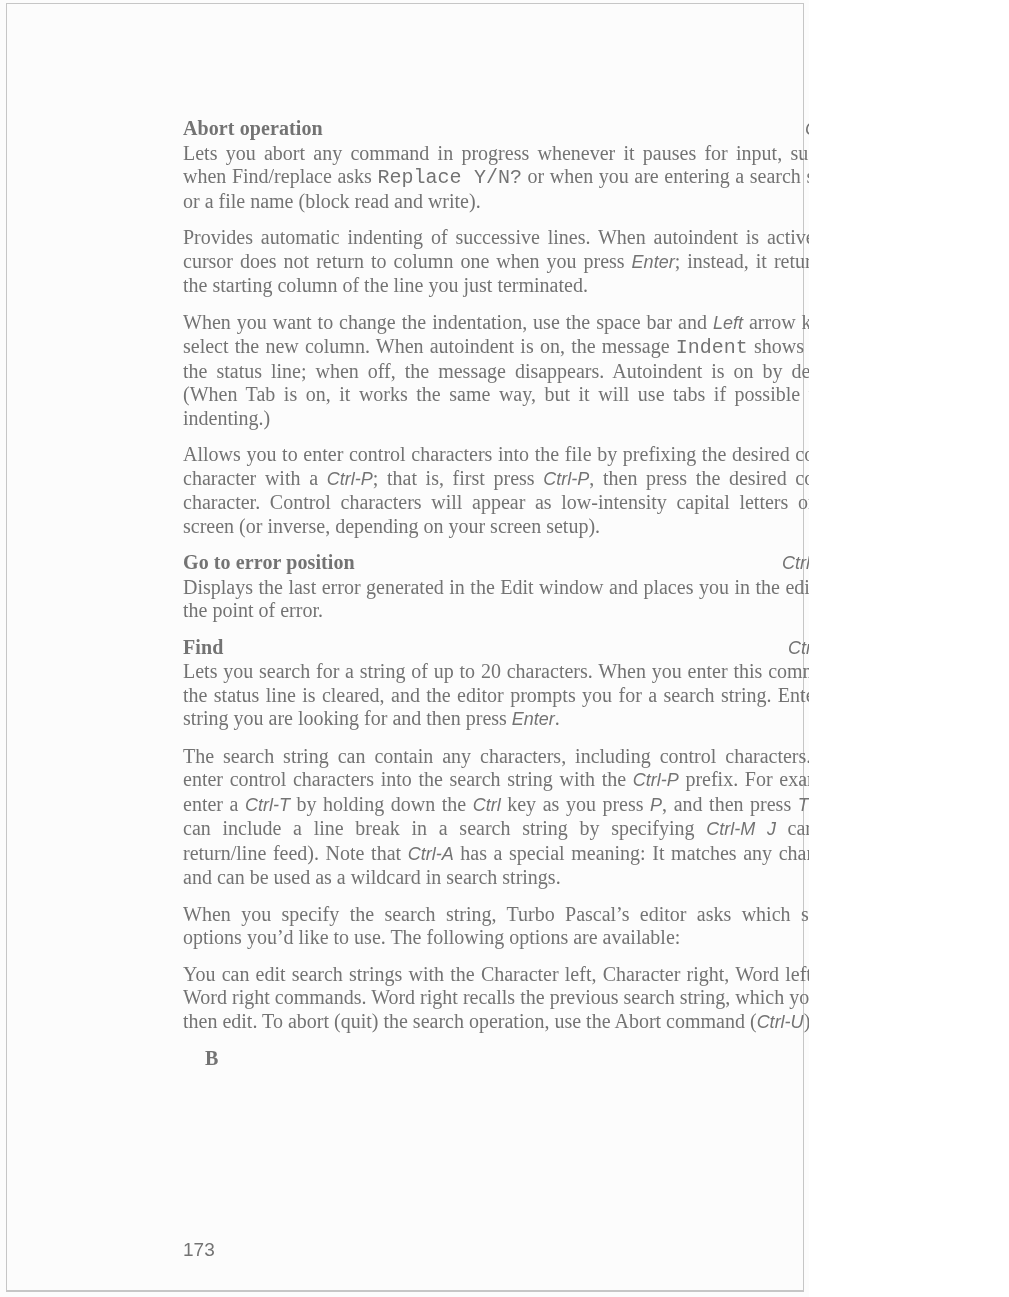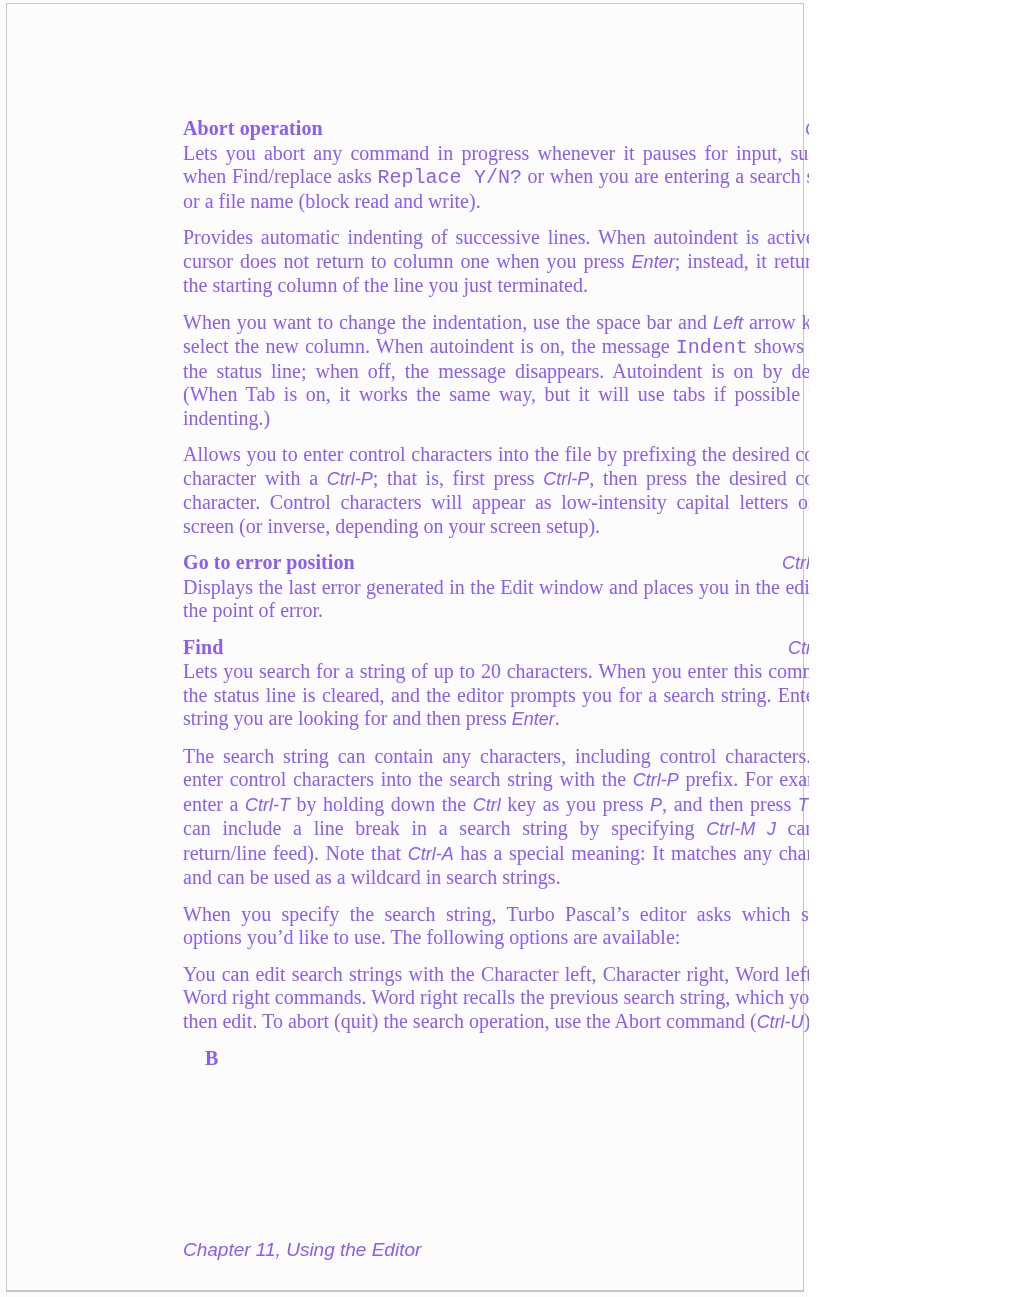--- a/index.html
+++ b/index.html
@@ -6,21 +6,21 @@
     margin: 0;
     padding: 0;
     background: #ffffff;
   }
   .page {
     position: relative;
     width: 809px;
     height: 1297px;
     background: #fcfcfc;
     font-family: "Liberation Serif", serif;
-    color: #8b5cf6;
+    color: #737373;
     overflow: hidden;
   }
   .page-border {
     position: absolute;
     top: 3px;
     left: 6px;
     right: 5px;
     bottom: 5px;
     border: 1px solid #c6c6c6;
     border-bottom-width: 2px;
@@ -127,16 +127,15 @@
         <p class="para"><span class="run-n">The search string can contain any characters, including control characters. You enter control characters into the search string with the </span><span class="run-key">Ctrl-P</span><span class="run-n"> prefix. For example, enter a </span><span class="run-key">Ctrl-T</span><span class="run-n"> by holding down the </span><span class="run-key">Ctrl</span><span class="run-n"> key as you press </span><span class="run-key">P</span><span class="run-n">, and then press </span><span class="run-key">T</span><span class="run-n">. You can include a line break in a search string by specifying </span><span class="run-key">Ctrl-M J</span><span class="run-n"> carriage return/line feed). Note that </span><span class="run-key">Ctrl-A</span><span class="run-n"> has a special meaning: It matches any character and can be used as a wildcard in search strings.</span></p>
         <p class="para"><span class="run-n">When you specify the search string, Turbo Pascal’s editor asks which search options you’d like to use. The following options are available:</span></p>
         <p class="para"><span class="run-n">You can edit search strings with the Character left, Character right, Word left, and Word right commands. Word right recalls the previous search string, which you can then edit. To abort (quit) the search operation, use the Abort command (</span><span class="run-key">Ctrl-U</span><span class="run-n">).</span></p>
       </div>
       <div class="block list-item">
         <span class="term">B</span>
       </div>
     </main>
 
   <footer class="footer">
-    <span class="footer-left">Chapter 11, Using the Editor</span>
     <span class="footer-right">173</span>
   </footer>
 </div>
 
 </body></html>

